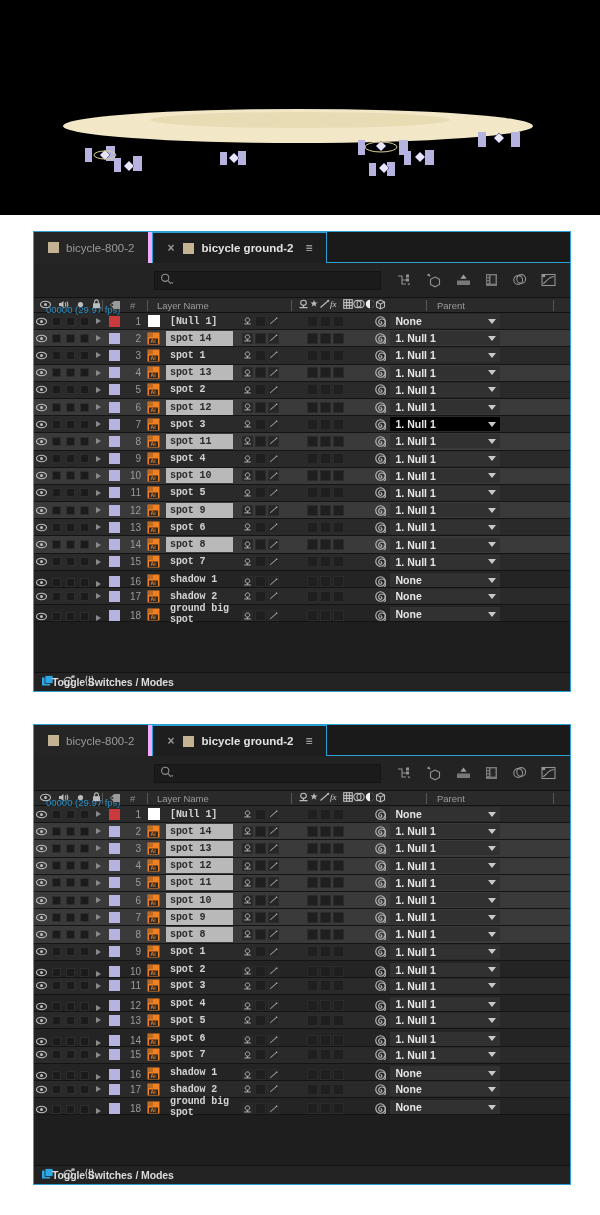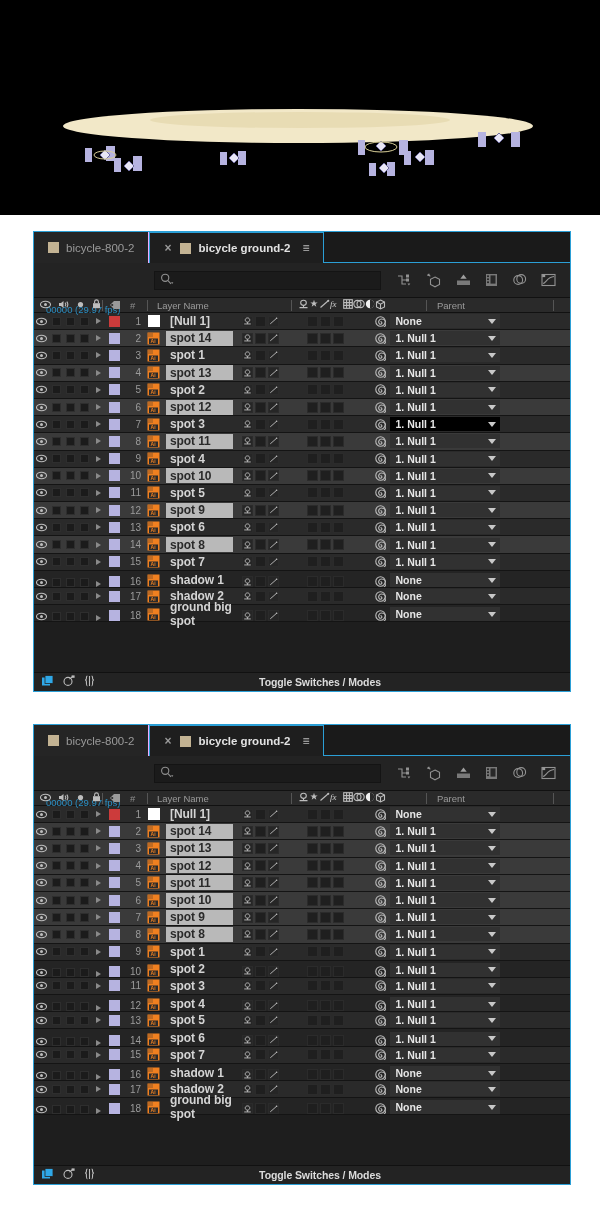--- a/index.html
+++ b/index.html
@@ -26,21 +26,21 @@
   #panel-1 { left:33px; top:231px; height:461px; }
   #panel-2 { left:33px; top:724px; height:461px; }
 
   .tabbar {
     height:31px; background:#1a1a1a; position:relative;
     display:flex; align-items:stretch;
   }
   .tab {
     display:flex; align-items:center; gap:7px;
     padding:0 14px; font-size:11.5px; color:#9a9a9a;
-    background:#252525; border-right:1px solid #f0abfc;
+    background:#252525; border-right:4px solid #f0abfc;
     position:relative; cursor:pointer;
   }
   .tab.active {
     background:#1e1e1e; color:#e2e2e2; font-weight:bold;
     border-top:2px solid #2b9fd6;
     border-left:1px solid #2b9fd6;
     border-right:1px solid #2b9fd6;
     margin-top:-1px;
   }
   .tab .close-x { font-size:12px; color:#9a9a9a; margin-right:2px; }
@@ -91,21 +91,21 @@
   .c-eye { width:15px; display:flex; justify-content:center; }
   .c-box { width:14px; display:flex; justify-content:center;}
   .sqdark { width:9px; height:9px; background:#1b1b1b; border:1px solid #2e2e2e;}
   .c-tri { width:15px; display:flex; justify-content:center; }
   .tri { width:0;height:0;border-left:5px solid #8a8a8a;border-top:3.5px solid transparent;border-bottom:3.5px solid transparent;}
   .c-color { width:17px; display:flex; justify-content:center;}
   .lblock { width:11px; height:11px; background:#b6b3e0; }
   .lblock.red { background:#cc3b3b; }
   .c-num { width:22px; text-align:right; padding-right:4px; color:#9b9b9b; font-size:10px;}
   .c-icon { width:17px; display:flex; justify-content:center;}
-  .c-name { flex:1; padding-left:4px; color:#d4d4d4; font-size:12px; font-weight:bold; letter-spacing:-0.1px;}
+  .c-name { flex:1; padding-left:4px; color:#d4d4d4; font-size:10px; font-weight:bold; letter-spacing:-0.1px;font-family:Liberation Mono, monospace;}
   .row.sel .c-name { color:#2a2a2a; }
   .row.sel .namecell { background:#b9b9b9; }
   .namecell { height:15px; display:flex; align-items:center; padding-left:4px; margin-right:4px;}
 
   .c-switches { width:134px; display:flex; align-items:center; gap:2px; padding-left:5px;}
   .sw { width:11px;height:11px;background:#1f1f1f;border:1px solid #2b2b2b; display:flex;align-items:center;justify-content:center;}
   .sw.on { background:#262626; }
   .swgap { width:11px; }
   .c-par-icon { width:19px; display:flex; justify-content:center;}
   .c-parent { width:110px; height:14px; background:#313131; display:flex; align-items:center;
@@ -114,21 +114,21 @@
   .pdrop { width:0;height:0;border-left:4px solid transparent;border-right:4px solid transparent;border-top:5px solid #c9c9c9;}
   .c-tail { flex:1; }
 
   .filler { background:#1e1e1e; }
   .statusbar {
     height:19px; background:#232323; display:flex; align-items:center;
     border-top:1px solid #111; position:relative;
   }
   .sb-icons { display:flex; align-items:center; gap:9px; padding-left:8px;}
   .sb-label {
-    position:absolute; left:0; right:0; text-align:center;
+    position:absolute; left:0; right:0; 
     font-size:10.5px; color:#dcdcdc; font-weight:bold; letter-spacing:-0.1px;
     transform:translateX(18px);
   }
 </style>
 </head>
 <body>
 
 <div class="comp-preview">
   <svg width="600" height="215" viewBox="0 0 600 215">
     <rect x="0" y="0" width="600" height="215" fill="#000000"></rect>

